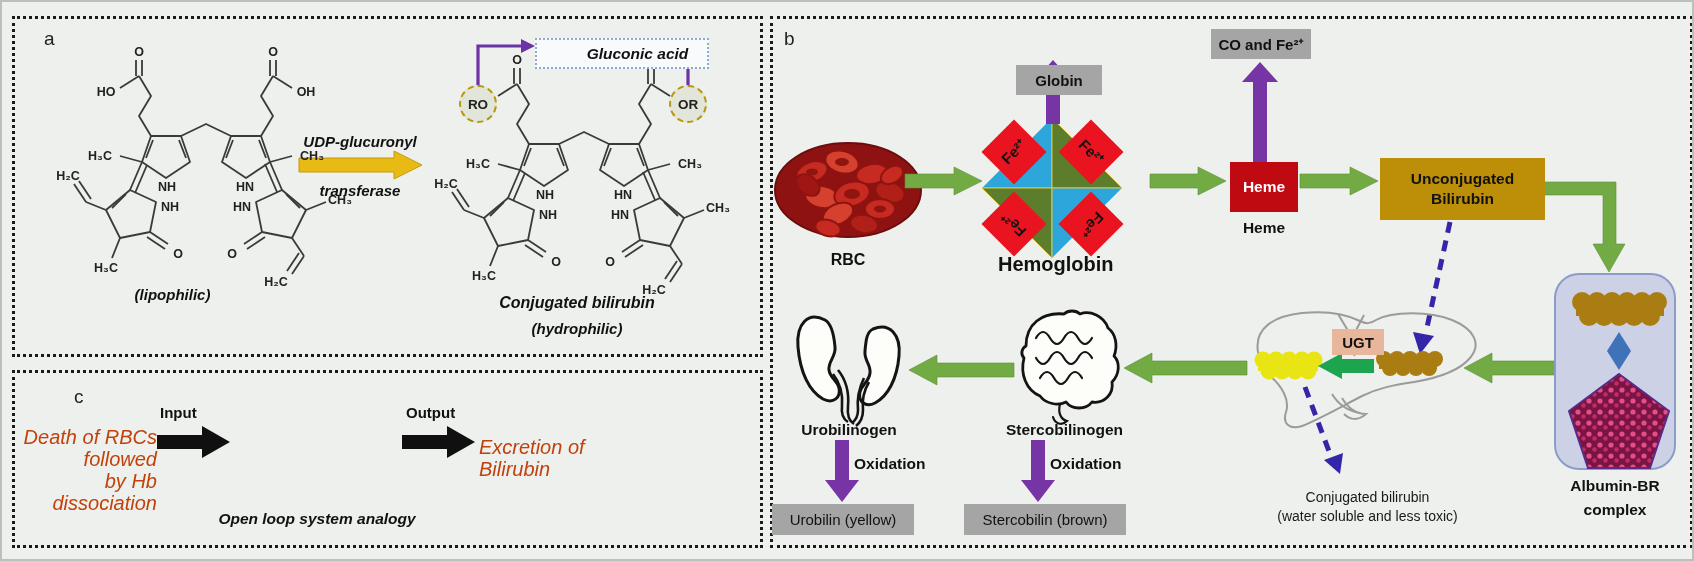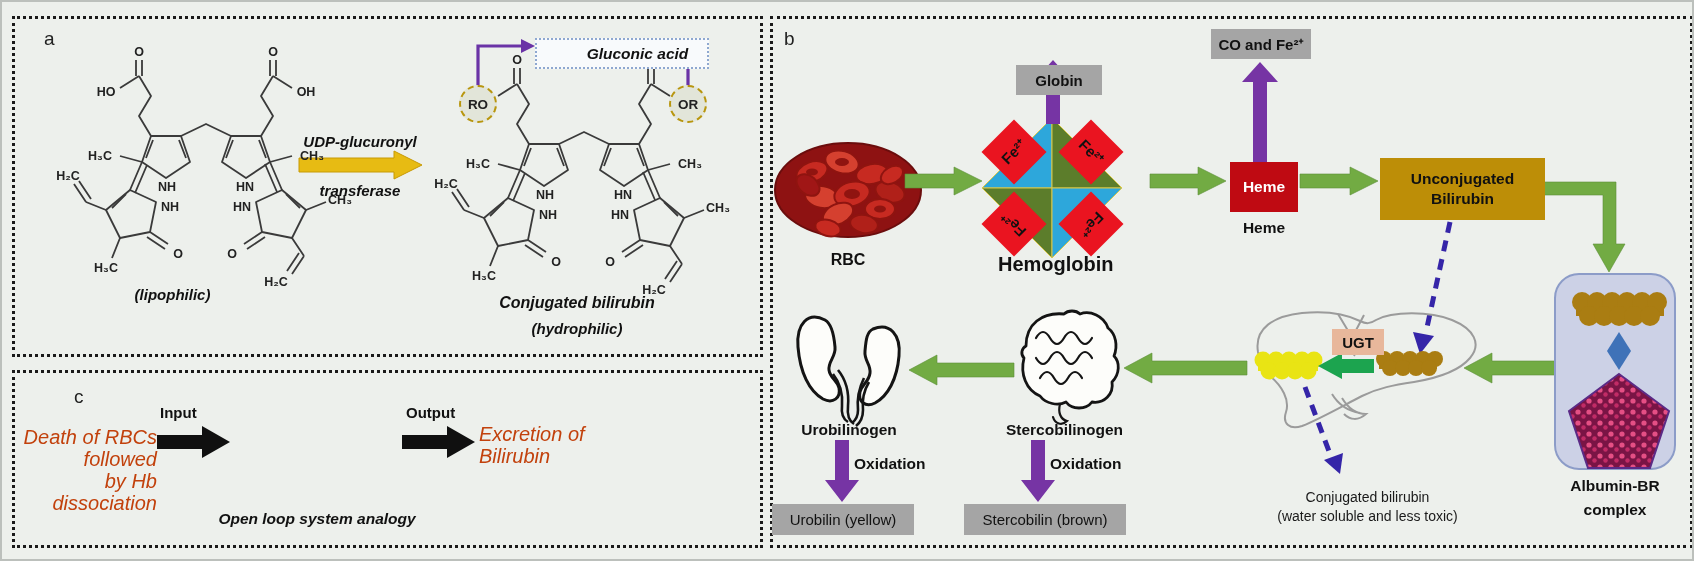--- a/index.html
+++ b/index.html
@@ -359,21 +359,21 @@
 
   <div class="io" style="left:158px;top:402px;">
     <span>Input</span>
   </div>
   <div class="io" style="left:404px;top:402px;">
     <span>Output</span>
   </div>
 
 
   <div class="ctext" style="left:477px;top:421px;width:110px;">
-    <span style="display:block;">Excretion of</span>
+    <span style="display:block;margin-top:13px;">Excretion of</span>
     <span style="display:block;">Bilirubin</span>
   </div>
 
   <div class="title2" style="left:195px;top:504px;width:240px;font-size:15.5px;">
     <span>Open loop system analogy</span>
   </div>
 
 </div>
 
 </body></html>

